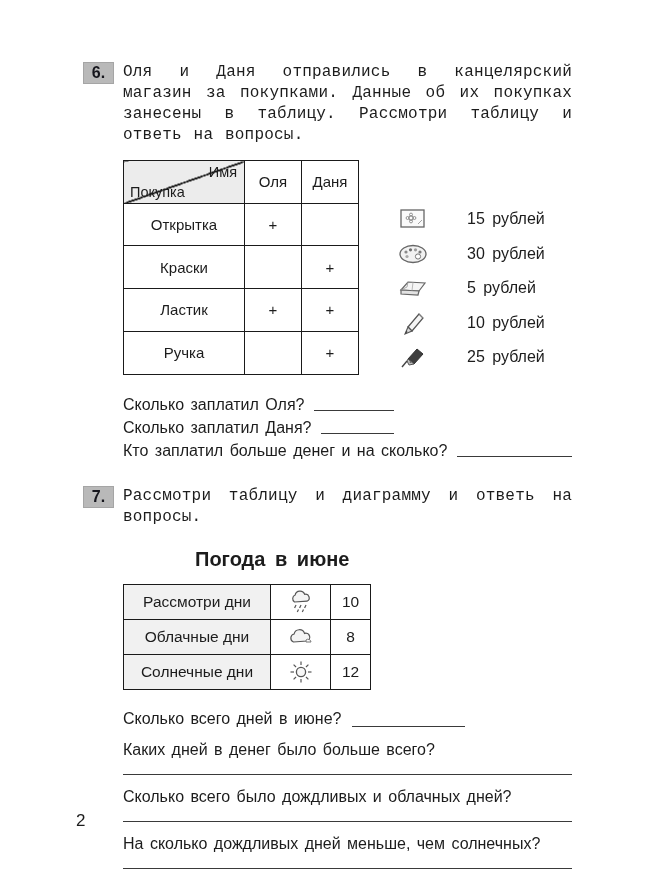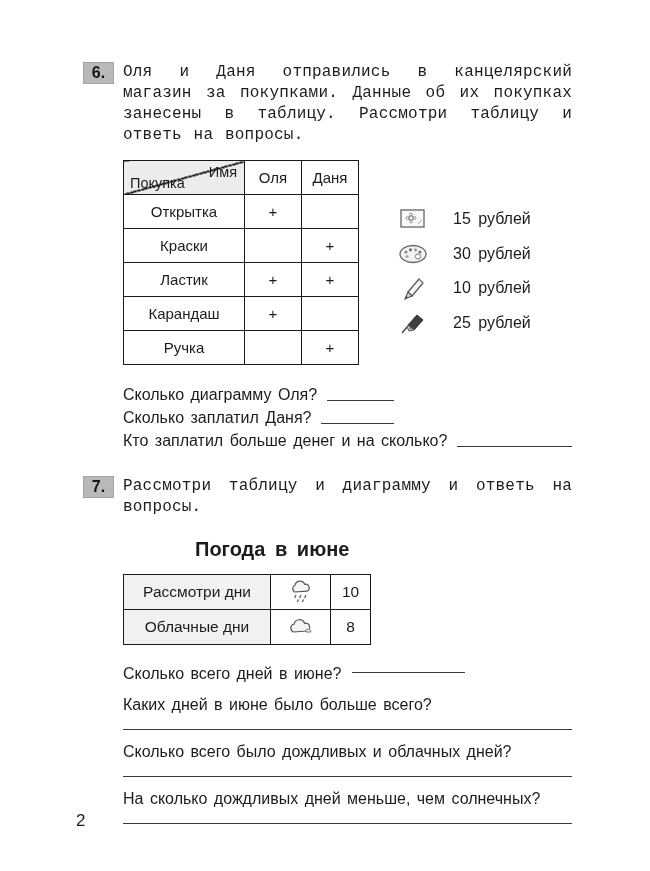--- a/index.html
+++ b/index.html
@@ -43,40 +43,40 @@
     background-image:linear-gradient(to bottom right,
       transparent calc(50% - 0.9px), #1a1a1a calc(50% - 0.9px),
       #1a1a1a calc(50% + 0.9px), transparent calc(50% + 0.9px));
   }
   .corner-top { position:absolute; top:3px; right:7px; font-size:14.5px; }
   .corner-bottom { position:absolute; bottom:3px; left:6px; font-size:14.5px; }
   .plus { font-size:16px; }
   .price-list { margin-left:36px; padding-top:42px; }
   .price-row { height:34.5px; display:flex; align-items:center; }
   .p-icon { width:36px; display:flex; justify-content:center; align-items:center; }
-  .p-text { margin-left:22px; font-size:16px; white-space:nowrap; word-spacing:3px; }
+  .p-text { margin-left:36px; font-size:16px; white-space:nowrap; word-spacing:3px; }
   
   .q6-block { margin-top:16px; }
   .q-line { display:flex; align-items:flex-end; height:23px; font-size:16px; word-spacing:2px; }
   .q-fill { flex:1; border-bottom:1.3px solid #3a3a3a; margin-left:10px; margin-bottom:3px; }
   .q-fill.short { margin-right:178px; }
   
   .chart-title { margin-top:20px; margin-left:72px; font-weight:bold; font-size:20px; word-spacing:4px; }
   table.t2 { border-collapse:collapse; margin-top:13px; }
   table.t2 td {
     border:1.5px solid #1a1a1a;
     text-align:center; vertical-align:middle;
     font-size:15.5px; height:35px;
   }
   td.w-label { width:147px; background:#f1f1f1; }
   td.w-icon  { width:60px; }
   td.w-value { width:40px; font-size:16px; }
   .q7-block { margin-top:18px; }
   .q7 { font-size:16px; line-height:22px; word-spacing:2px; }
-  .q7-row { display:flex; align-items:center; }
+  .q7-row { display:flex; align-items:flex-end; }
   .ans-inline { width:113px; border-bottom:1.3px solid #3a3a3a; margin-left:10px; margin-bottom:3px; }
   .full-line { border-bottom:1.3px solid #3a3a3a; margin-top:13px; }
   .gap-sm { margin-top:9px; }
   .gap-md { margin-top:11px; }
   .page-number { position:absolute; left:76px; bottom:40px; font-size:17px; }
   svg { display:block; }
 </style>
 </head>
 <body>
 
@@ -106,25 +106,20 @@
           <td class="item-col">Краски</td>
           <td class="name-col plus"></td>
           <td class="name-col plus">+</td>
         </tr>
         <tr>
           <td class="item-col">Ластик</td>
           <td class="name-col plus">+</td>
           <td class="name-col plus">+</td>
         </tr>
         <tr>
-          <td class="item-col">Карандаш</td>
-          <td class="name-col plus">+</td>
-          <td class="name-col plus"></td>
-        </tr>
-        <tr>
           <td class="item-col">Ручка</td>
           <td class="name-col plus"></td>
           <td class="name-col plus">+</td>
         </tr>
       </tbody>
         </table>
 
       <div class="price-list">
         <div class="price-row">
           <span class="p-icon">
@@ -149,20 +144,31 @@
               <circle cx="12.5" cy="6.8" r="1.6" fill="#6f6f6f"></circle>
               <circle cx="17.5" cy="6.8" r="1.6" fill="#9b9b9b"></circle>
               <circle cx="22" cy="9" r="1.6" fill="#7b7b7b"></circle>
               <circle cx="9" cy="13.5" r="1.6" fill="#a8a8a8"></circle>
             </svg>
           </span>
           <span class="p-text">30 рублей</span>
         </div>
         <div class="price-row">
           <span class="p-icon">
+            <svg width="30" height="20" viewBox="0 0 30 20">
+              <polygon points="3,12 10,4 27,5 21,13" fill="#f5f5f5" stroke="#666" stroke-width="1.2"></polygon>
+              <polygon points="3,12 21,13 20,17 3,16" fill="#e2e2e2" stroke="#666" stroke-width="1.2"></polygon>
+              <path d="M10,4 L9,9 L3,12" fill="none" stroke="#999" stroke-width="0.8"></path>
+              <path d="M15,4.5 L14,12.5" fill="none" stroke="#aaa" stroke-width="0.8"></path>
+            </svg>
+          </span>
+          <span class="p-text">5 рублей</span>
+        </div>
+        <div class="price-row">
+          <span class="p-icon">
             <svg width="26" height="26" viewBox="0 0 26 26">
               <polygon points="8,17 19,4 23,8 12,21" fill="#f5f5f5" stroke="#555" stroke-width="1.2"></polygon>
               <polygon points="8,17 12,21 5,24" fill="#d9d9d9" stroke="#555" stroke-width="1.1"></polygon>
               <polygon points="6.4,20.6 7.6,22 5,24" fill="#444"></polygon>
               <path d="M19,4 L23,8" stroke="#888" stroke-width="0.8"></path>
             </svg>
           </span>
           <span class="p-text">10 рублей</span>
         </div>
         <div class="price-row">
@@ -174,21 +180,21 @@
               <circle cx="11.5" cy="17" r="0.9" fill="#666"></circle>
             </svg>
           </span>
           <span class="p-text">25 рублей</span>
         </div>
       </div>
     </div>
 
     <div class="q6-block">
       <div class="q-line">
-        <span>Сколько диаграмму Оля?</span>
+        <span>Сколько заплатил Оля?</span>
         <span class="q-fill short"></span>
       </div>
       <div class="q-line">
         <span>Сколько заплатил Даня?</span>
         <span class="q-fill short"></span>
       </div>
       <div class="q-line">
         <span>Кто заплатил больше денег и на сколько?</span>
         <span class="q-fill"></span>
       </div>
@@ -220,30 +226,49 @@
       <tr>
         <td class="w-label">Облачные дни</td>
         <td class="w-icon">
           <svg width="28" height="20" viewBox="0 0 28 20" style="margin:0 auto;">
             <path d="M6.5,15 a4.2,4.2 0 0 1 0.6-8 a5.4,5.4 0 0 1 10.4-0.6 a4,4 0 0 1 2.5,7.6 Z" fill="#f4f4f4" stroke="#555" stroke-width="1.2"></path>
             <path d="M19,13 a3,3 0 0 1 5,2 l-5,0 Z" fill="#fafafa" stroke="#777" stroke-width="1"></path>
           </svg>
         </td>
         <td class="w-value">8</td>
       </tr>
+      <tr>
+        <td class="w-label">Солнечные дни</td>
+        <td class="w-icon">
+          <svg width="26" height="26" viewBox="0 0 26 26" style="margin:0 auto;">
+            <circle cx="13" cy="13" r="4.6" fill="#f7f7f7" stroke="#555" stroke-width="1.3"></circle>
+            <g stroke="#555" stroke-width="1.2">
+              <path d="M13,2.5 L13,6"></path>
+                  <path d="M13,20 L13,23.5"></path>
+              <path d="M2.5,13 L6,13"></path>
+                  <path d="M20,13 L23.5,13"></path>
+              <path d="M5.6,5.6 L8,8"></path>
+                  <path d="M18,18 L20.4,20.4"></path>
+              <path d="M20.4,5.6 L18,8"></path>
+                  <path d="M8,18 L5.6,20.4"></path>
+            </g>
+          </svg>
+        </td>
+        <td class="w-value">12</td>
+      </tr>
     </tbody>
       </table>
 
     <div class="q7-block">
       <div class="q7 q7-row">
         <span>Сколько всего дней в июне?</span>
         <span class="ans-inline"></span>
       </div>
 
-      <div class="q7 gap-sm">Каких дней в июне было больше всего?</div>
+      <div class="q7 gap-sm">Каких дней в денег было больше всего?</div>
       <div class="full-line"></div>
 
       <div class="q7 gap-md">Сколько всего было дождливых и облачных дней?</div>
       <div class="full-line"></div>
 
       <div class="q7 gap-md">На сколько дождливых дней меньше, чем солнечных?</div>
       <div class="full-line"></div>
     </div>
   </section>
 

